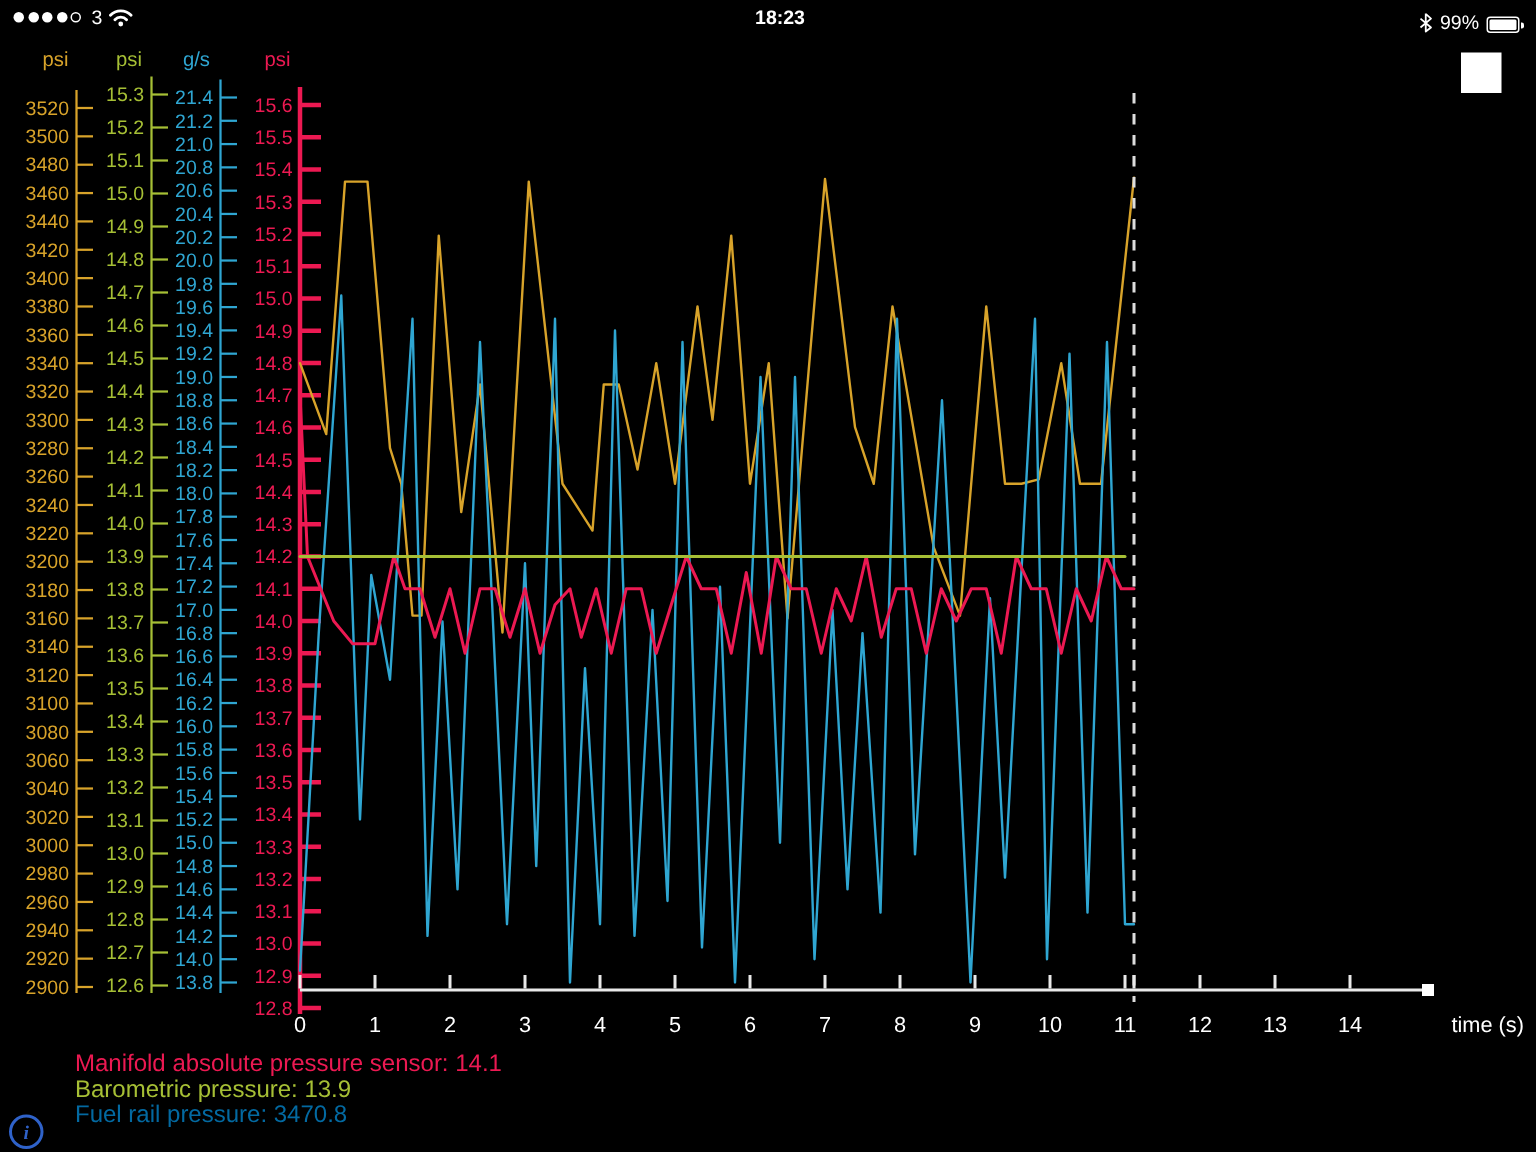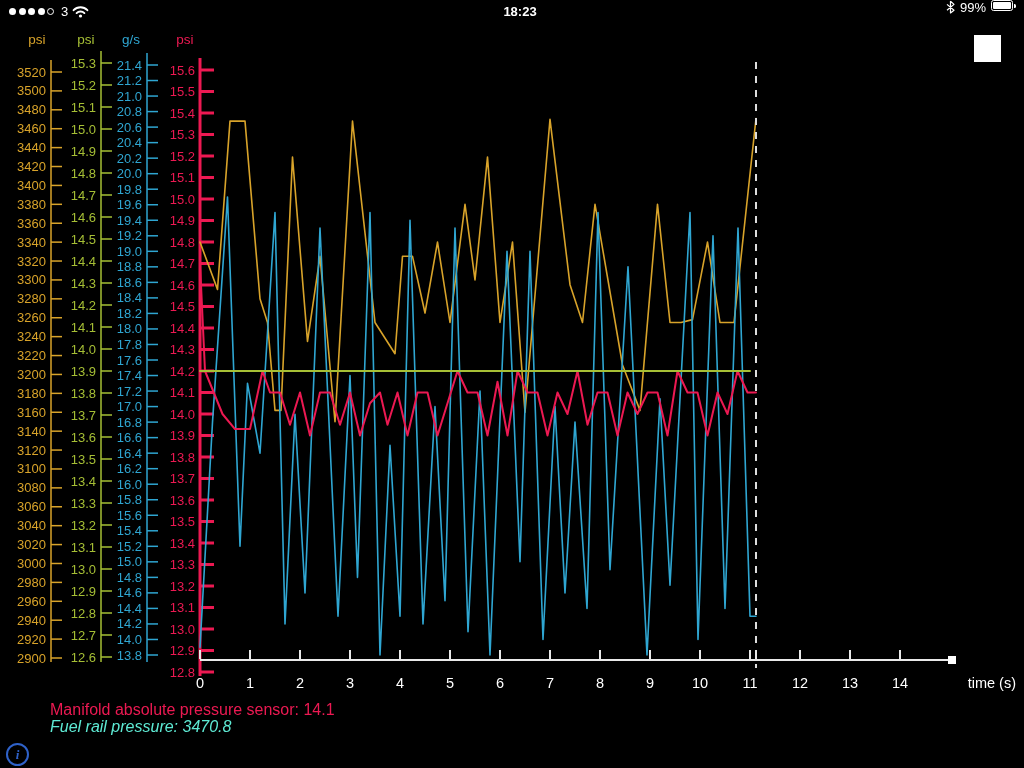--- a/index.html
+++ b/index.html
@@ -8,21 +8,21 @@
 
   
   .status-bar{position:absolute;top:0;left:0;width:1024px;height:22px;color:#fff;
               font-size:13px;z-index:5;}
   .sb-left{position:absolute;left:9px;top:0;height:22px;display:flex;align-items:center;gap:4px;}
   .sb-dots{display:flex;align-items:center;gap:2.5px;margin-right:3px;}
   .sb-dot{width:7px;height:7px;border-radius:50%;background:#fff;}
   .sb-dot.hollow{background:transparent;border:1px solid #fff;width:5px;height:5px;}
   .sb-center{position:absolute;left:16px;right:0;top:0;height:22px;display:flex;
              align-items:center;justify-content:center;font-weight:700;}
-  .sb-right{position:absolute;right:8px;top:0;height:22px;display:flex;align-items:flex-start;gap:5px;}
+  .sb-right{position:absolute;right:8px;top:0;height:22px;display:flex;align-items:flex-end;gap:5px;}
   .battery-body{width:22px;height:11px;border:1px solid #fff;border-radius:2.5px;
                 padding:1px;box-sizing:border-box;position:relative;}
   .battery-fill{height:100%;background:#fff;border-radius:1px;}
   .battery-nub{width:2px;height:4px;background:#fff;border-radius:0 1.5px 1.5px 0;margin-left:1px;}
 
   
   #chart{position:absolute;left:0;top:0;}
 
   
   #stop-btn{position:absolute;left:974px;top:35px;width:27px;height:27px;background:#fff;z-index:4;}
@@ -374,18 +374,19 @@
     <polyline points="200.0,263.5 205.0,371.0 222.5,414.0 235.0,429.1 250.0,429.1 262.5,371.0 270.0,392.5 280.0,392.5 290.0,424.8 300.0,392.5 310.0,435.5 320.0,392.5 330.0,392.5 340.0,424.8 350.0,392.5 360.0,435.5 370.0,403.2 380.0,392.5 387.5,424.8 397.5,392.5 407.5,435.5 417.5,392.5 427.5,392.5 437.5,435.5 447.5,403.2 457.5,371.0 467.5,392.5 477.5,392.5 487.5,435.5 497.5,381.7 507.5,435.5 517.5,371.0 527.5,392.5 537.5,392.5 547.5,435.5 557.5,392.5 567.5,414.0 577.5,371.0 587.5,424.8 597.5,392.5 607.5,392.5 617.5,435.5 627.5,392.5 637.5,414.0 647.5,392.5 657.5,392.5 667.5,435.5 677.5,371.0 687.5,392.5 697.5,392.5 707.5,435.5 717.5,392.5 727.5,414.0 737.5,371.0 747.5,392.5 756.0,392.5" fill="none" stroke="#ec1952" stroke-width="2" stroke-linejoin="round" stroke-linecap="round"></polyline>
     <polyline points="200.0,371.0 750.0,371.0" fill="none" stroke="#a6bf35" stroke-width="2" stroke-linejoin="round" stroke-linecap="round"></polyline>
     <line x1="756" y1="62" x2="756" y2="668" stroke="#dddddd" stroke-width="2" stroke-dasharray="7 7"></line>
     <line x1="756" y1="650" x2="756" y2="659" stroke="#e9e9e9" stroke-width="2"></line>
   </svg>
 
 <div id="stop-btn"></div>
 
 <div id="legend">
     <div style="color: rgb(236, 25, 82);">Manifold absolute pressure sensor: 14.1</div>
-    <div style="color: #5eead4; font-style: italic;">Fuel rail pressure: 3470.8</div>
+    <div style="color: rgb(166, 191, 53);">Barometric pressure: 13.9</div>
+    <div style="color: #0369a1;">Fuel rail pressure: 3470.8</div>
   </div>
 
 <div id="info-btn">
   <span>i</span>
 </div>
 
 </body></html>

